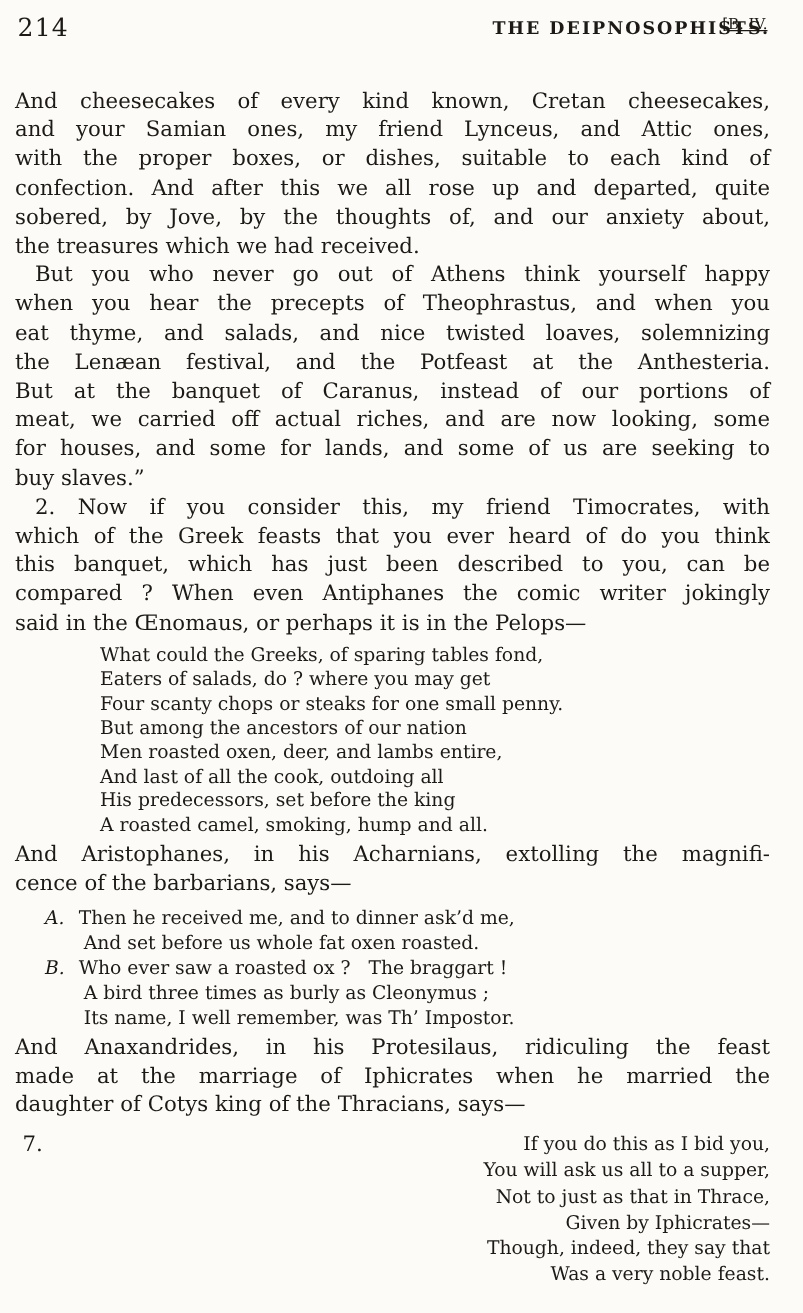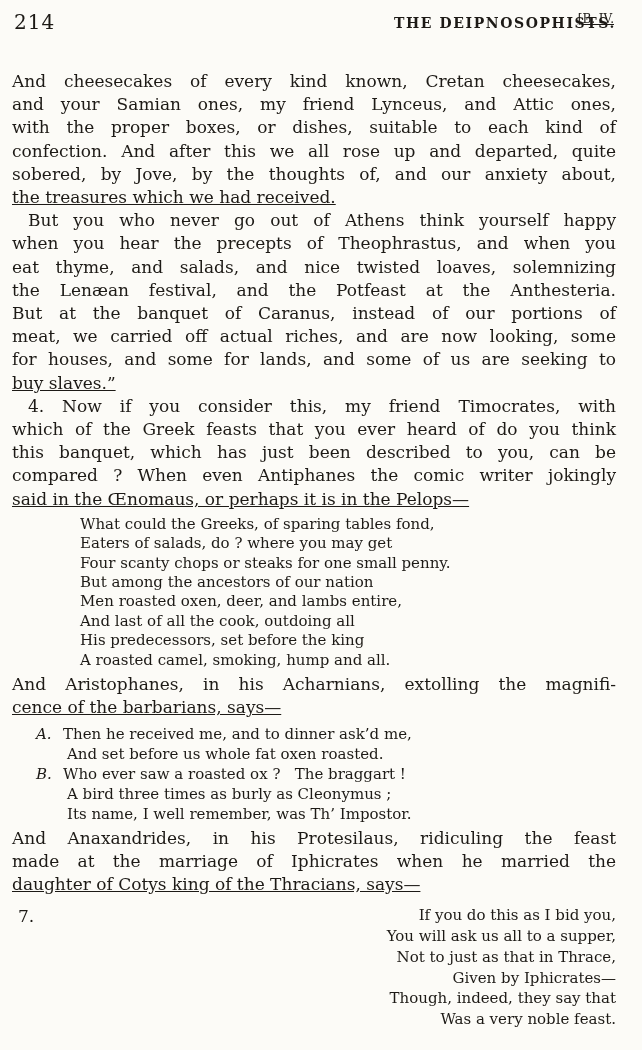--- a/index.html
+++ b/index.html
@@ -52,21 +52,20 @@
     margin-top: 28px;
     font-size: 17px;
   }
   .block.para .line {
     line-height: 23.2px;
     text-align: justify;
     text-align-last: justify;
   }
   .block.para .line.last {
     text-align-last: left;
-    text-decoration: underline;
   }
   .block.para .line.ind {
     text-indent: 16px;
   }
   
   .block.verse {
     margin: 4px 0 3px 68px;
     font-size: 15px;
   }
   .block.verse .vline {
@@ -130,21 +129,21 @@
         <div class="line ind">But you who never go out of Athens think yourself happy</div>
         <div class="line">when you hear the precepts of Theophrastus, and when you</div>
         <div class="line">eat thyme, and salads, and nice twisted loaves, solemnizing</div>
         <div class="line">the Lenæan festival, and the Potfeast at the Anthesteria.</div>
         <div class="line">But at the banquet of Caranus, instead of our portions of</div>
         <div class="line">meat, we carried off actual riches, and are now looking, some</div>
         <div class="line">for houses, and some for lands, and some of us are seeking to</div>
         <div class="line last">buy slaves.”</div>
       </div>
       <div class="block para">
-        <div class="line ind">4. Now if you consider this, my friend Timocrates, with</div>
+        <div class="line ind">2. Now if you consider this, my friend Timocrates, with</div>
         <div class="line">which of the Greek feasts that you ever heard of do you think</div>
         <div class="line">this banquet, which has just been described to you, can be</div>
         <div class="line">compared ? When even Antiphanes the comic writer jokingly</div>
         <div class="line last">said in the Œnomaus, or perhaps it is in the Pelops—</div>
       </div>
       <div class="block verse">
         <div class="vline">What could the Greeks, of sparing tables fond,</div>
         <div class="vline">Eaters of salads, do ? where you may get</div>
         <div class="vline">Four scanty chops or steaks for one small penny.</div>
         <div class="vline">But among the ancestors of our nation</div>

